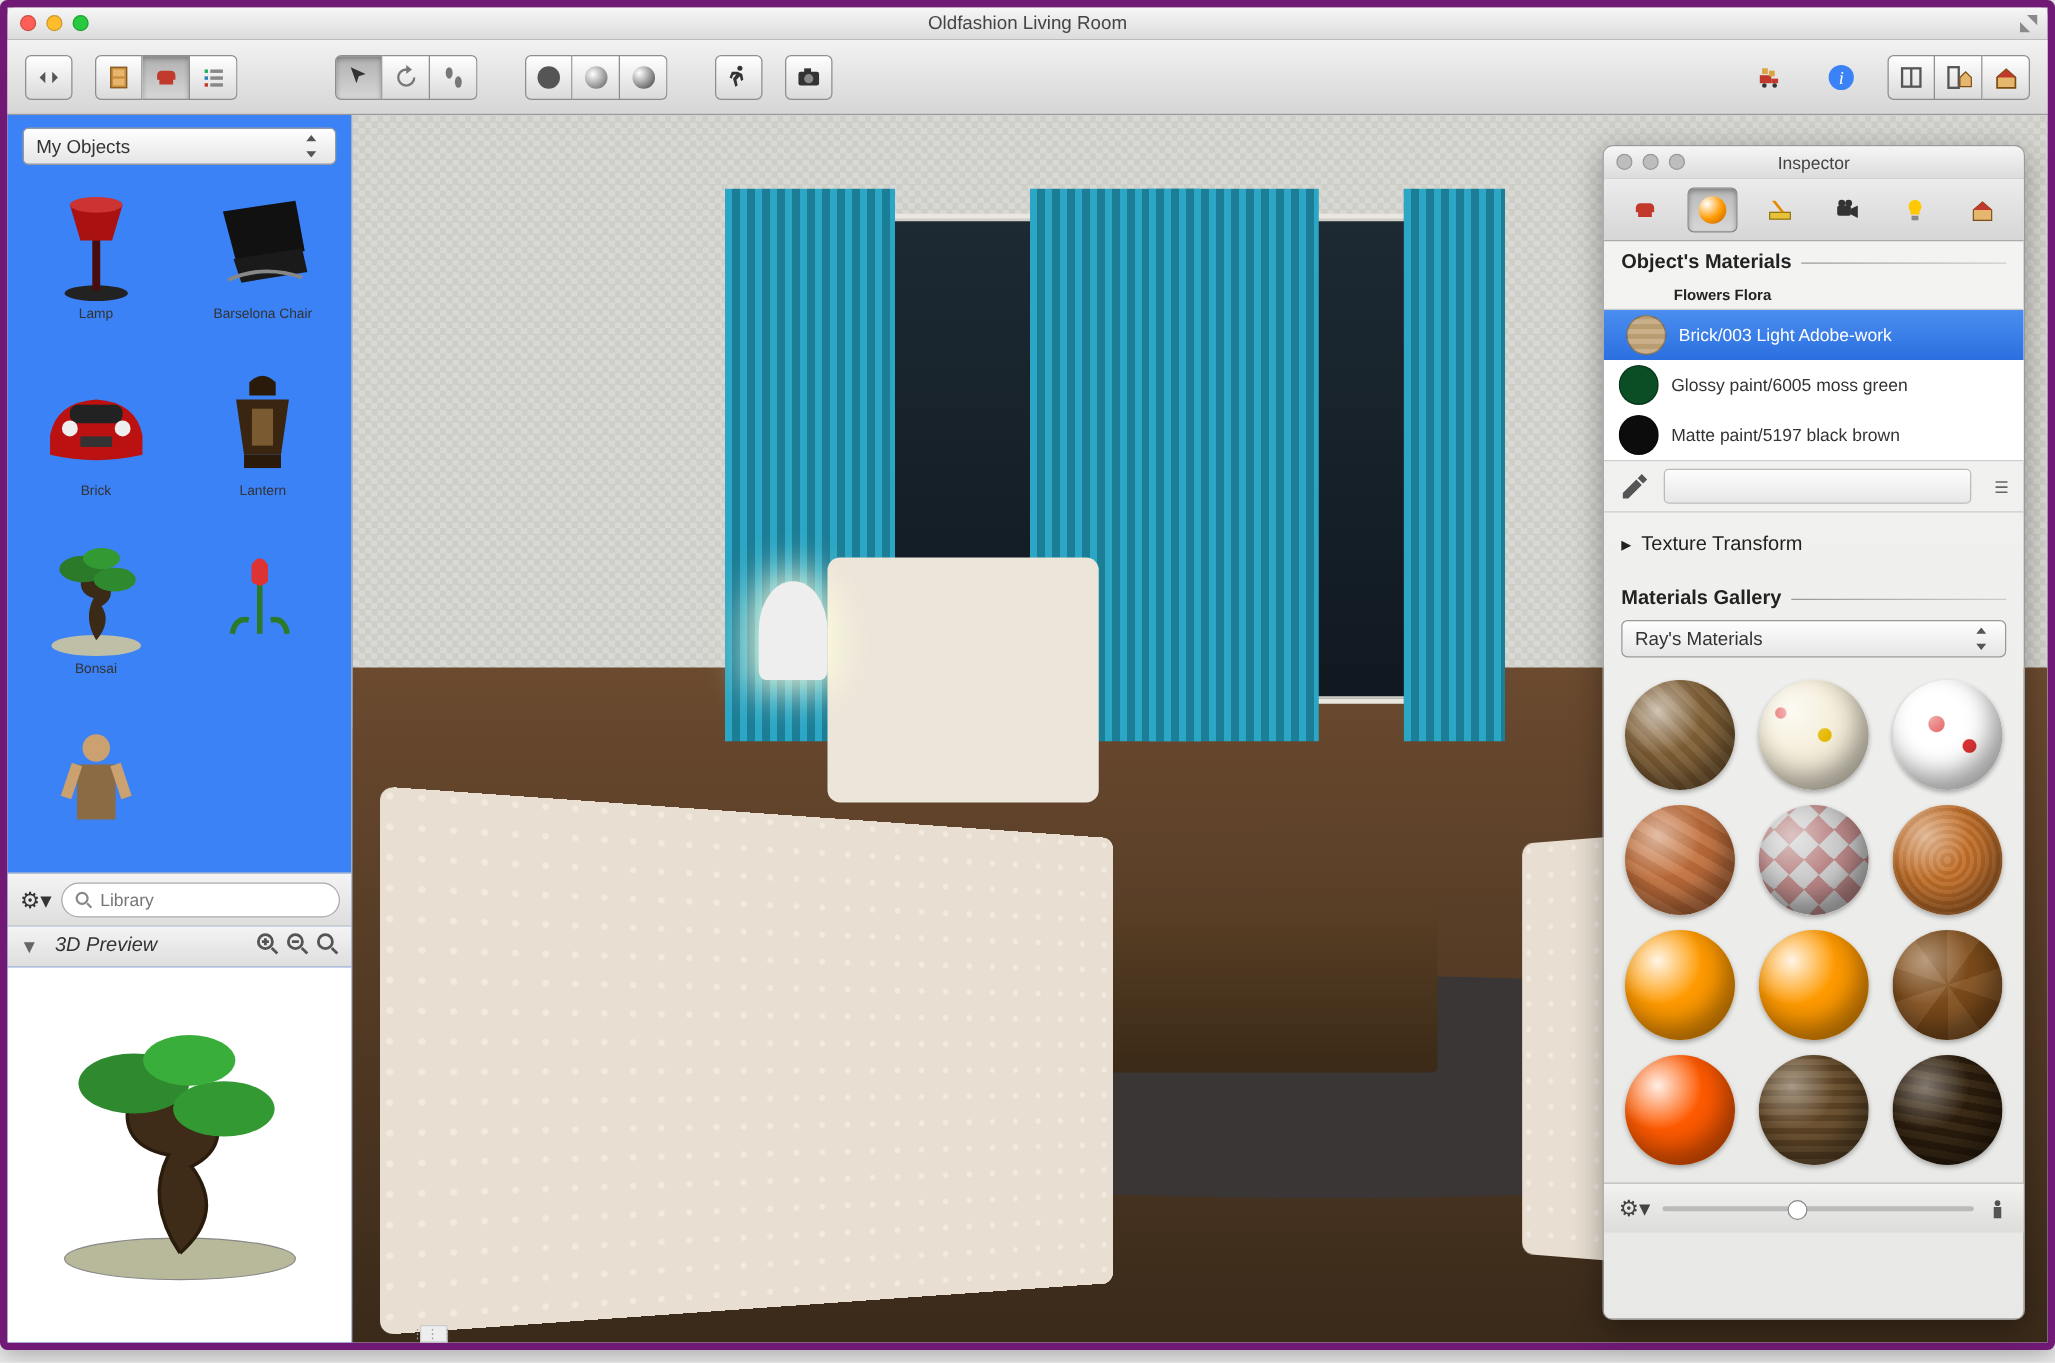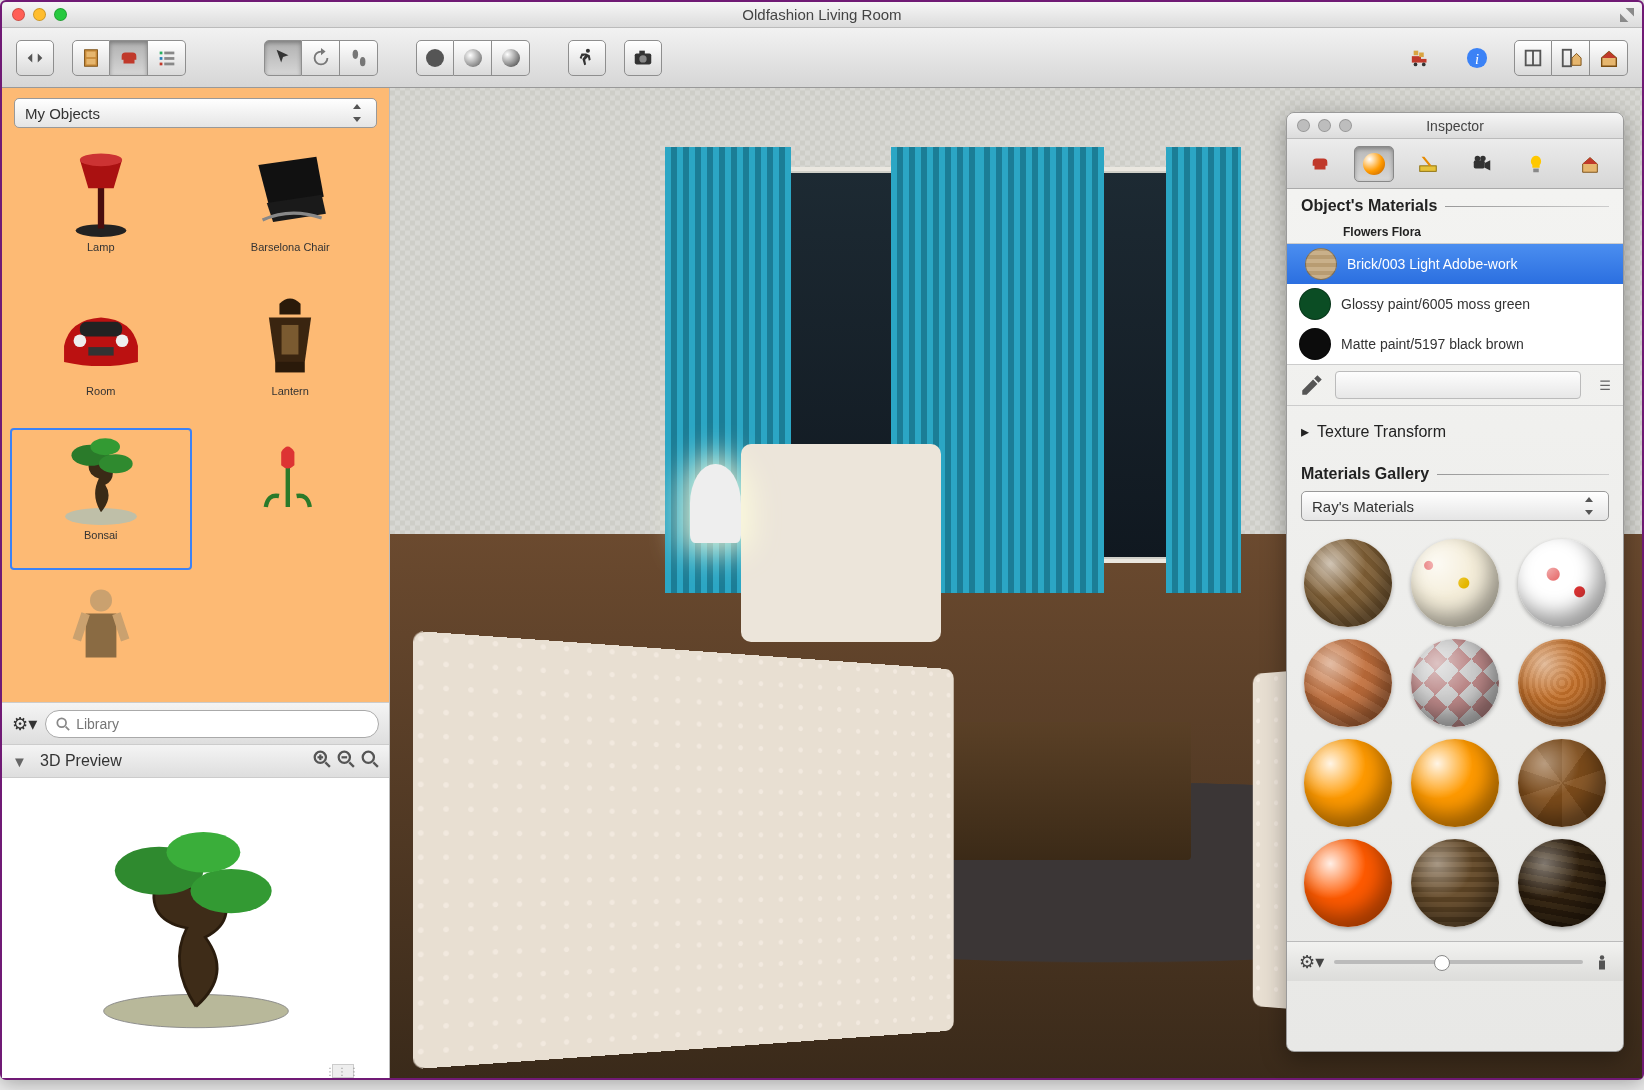--- a/index.html
+++ b/index.html
@@ -9,21 +9,21 @@
   background: #ededed;
   width: 1644px;
   height: 1090px;
   overflow: hidden;
   color: #333;
 }
 .window {
   width: 1644px;
   height: 1080px;
   background: #ededed;
-  border: 2px solid #701a75;
+  border: 6px solid #701a75;
   border-radius: 6px;
   box-shadow: 0 4px 20px rgba(0,0,0,0.3);
   display: flex;
   flex-direction: column;
   position: relative;
 }
 .titlebar {
   height: 26px;
   background: linear-gradient(#f6f6f6, #dcdcdc);
   border-bottom: 1px solid #bbb;
@@ -65,22 +65,22 @@
 }
 .tb-seg { border-radius: 0; border-left: none; }
 .tb-seg:first-child { border-radius: 5px 0 0 5px; border-left: 1px solid #8e8e8e; }
 .tb-seg:last-child { border-radius: 0 5px 5px 0; }
 .tb-btn.sel, .tb-seg.sel { background: linear-gradient(#b0b0b0, #d6d6d6); box-shadow: inset 0 2px 4px rgba(0,0,0,0.3); }
 .spacer { flex: 1; }
 .svgicon { width: 22px; height: 22px; }
 
 .content { flex: 1; display: flex; overflow: hidden; }
 .sidebar {
-  width: 388px;
-  background: #fdba74;
+  width: 276px;
+  background: #3b82f6;
   border-right: 1px solid #bbb;
   display: flex; flex-direction: column;
   position: relative;
 }
 .combo {
   margin: 10px 12px 6px 12px;
   height: 30px;
   background: linear-gradient(#ffffff, #e5e5e5);
   border: 1px solid #999; border-radius: 5px;
   display: flex; align-items: center; padding: 0 10px;
@@ -106,21 +106,21 @@
   flex: 1; height: 28px; border-radius: 14px;
   border: 1px solid #aaa; background: #fff;
   display: flex; align-items: center; padding: 0 10px; gap: 6px;
 }
 .search input { border: none; outline: none; flex:1; font-size: 14px; color:#888; background: transparent;}
 .preview-hdr {
   height: 34px; border-top: 1px solid #ccc; border-bottom: 1px solid #ccc;
   background: linear-gradient(#f4f4f4, #dedede);
   display: flex; align-items: center; padding: 0 10px; gap: 8px;
 }
-.preview-hdr .hdrtitle { font-size: 16px; color: #333; }
+.preview-hdr .hdrtitle { font-size: 16px; color: #333; font-style: italic; }
 .preview-hdr .zoomctl { margin-left: auto; display:flex; gap:6px; font-size: 18px; color:#555; }
 .preview-canvas { height: 300px; background: #fff; display:flex; align-items:center; justify-content:center; }
 .disc { width: 20px; font-size: 15px; color:#666; }
 
 .viewport {
   flex: 1; background: #888; position: relative;
   background: linear-gradient(180deg, #cfd0d0 0%, #a9a9a9 30%, #5a3f28 70%, #2e261e 100%);
   overflow: hidden;
 }
 .room-floor { position:absolute; left:0; right:0; bottom:0; height:55%; background: linear-gradient(#6b4a2f, #3a2a1a); }
@@ -385,21 +385,21 @@
         <div class="lib-item">
           <div class="lib-thumb thumb-car">
             <svg viewBox="0 0 100 90">
                 <path d="M15 55 Q20 30 50 28 Q80 30 85 55 L85 70 Q50 78 15 70 Z" fill="#b11"></path>
                 <rect x="30" y="32" width="40" height="14" rx="6" fill="#222"></rect>
                 <circle cx="30" cy="50" r="6" fill="#eee"></circle>
                 <circle cx="70" cy="50" r="6" fill="#eee"></circle>
                 <rect x="38" y="56" width="24" height="8" fill="#333"></rect>
               </svg>
           </div>
-          <div class="lib-label">Room</div>
+          <div class="lib-label">Brick</div>
         </div>
         <div class="lib-item">
           <div class="lib-thumb thumb-lantern">
             <svg viewBox="0 0 100 90">
                 <path d="M40 15 Q50 5 60 15 L60 25 L40 25Z" fill="#2a1a0a"></path>
                 <path d="M30 28 L70 28 L64 70 L36 70 Z" fill="#3a2510"></path>
                 <rect x="42" y="35" width="16" height="28" fill="#7a5a30"></rect>
                 <rect x="36" y="70" width="28" height="10" fill="#2a1a0a"></rect>
               </svg>
           </div>

